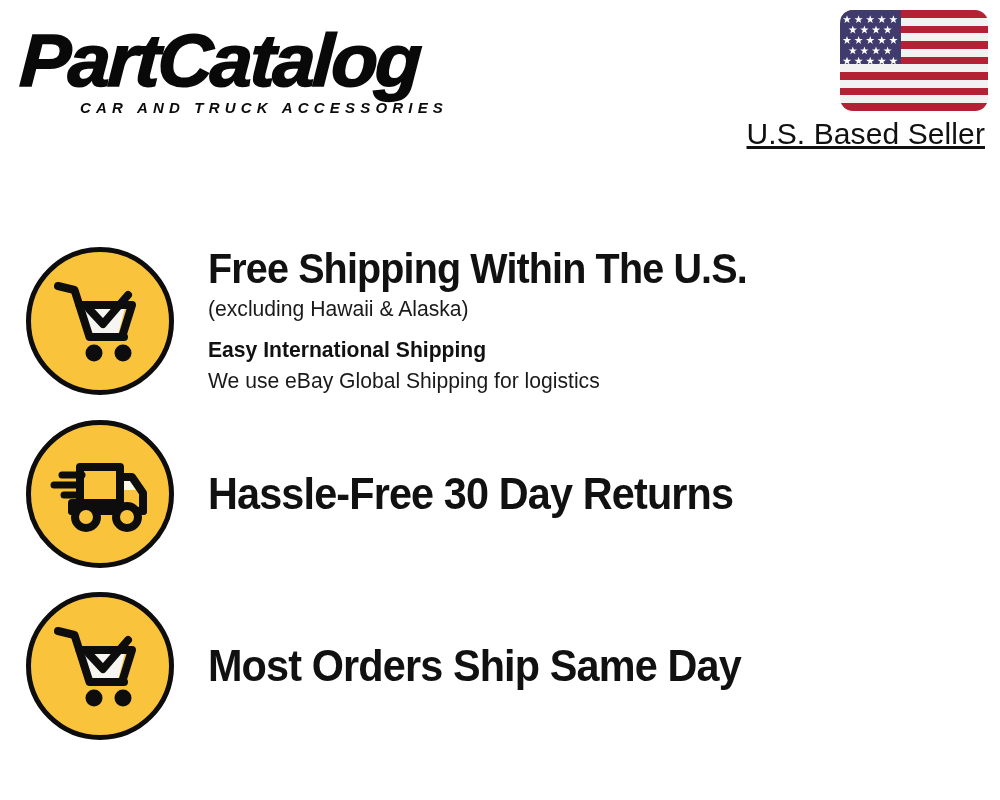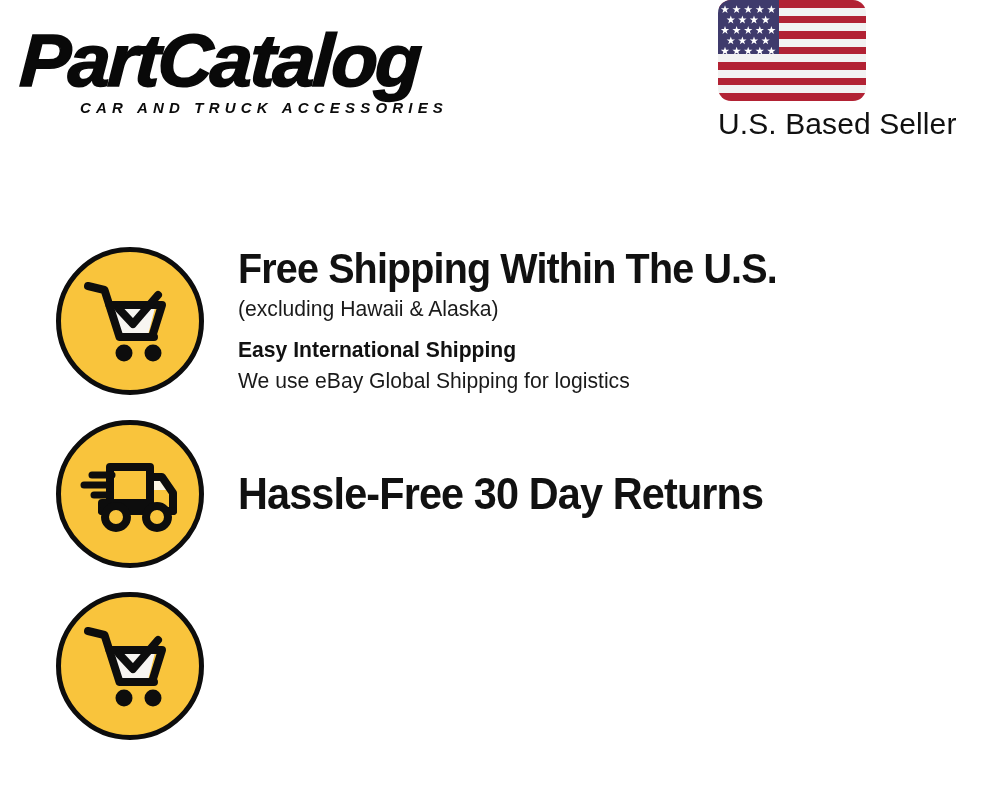--- a/index.html
+++ b/index.html
@@ -65,22 +65,24 @@
     color: #0b0b0b;
     margin-left: 58px;
     margin-top: 2px;
     white-space: nowrap;
   }
 
   
   .seller-badge {
     position: absolute;
     right: 12px;
-    top: 0;
+    top: 10px;
     width: 270px;
+    text-align: right;
+    text-decoration: underline;
   }
 
   .flag {
     position: relative;
     display: inline-block;
     width: 148px;
     height: 101px;
     border-radius: 13px;
     overflow: hidden;
     background: #ffffff;
@@ -131,21 +133,21 @@
   .features {
     position: absolute;
     left: 0;
     top: 180px;
     width: 1000px;
     height: 580px;
   }
 
   .feature-row {
     position: absolute;
-    left: 56px;
+    left: 26px;
     width: 940px;
     display: flex;
     align-items: center;
   }
 
   .feature-row.row-0 { top: 65px; }
   .feature-row.row-1 { top: 240px; align-items: center; }
   .feature-row.row-2 { top: 412px; }
 
   .icon-badge {
@@ -320,16 +322,19 @@
       <div class="icon-badge">
         <svg width="96" height="88" viewBox="0 0 96 88" aria-hidden="true">
           <polygon points="30,27 74,27 66.5,56 38,56" fill="#f7f5f1"></polygon>
           <path d="M6 9 L22.5 13 L37.5 60 L72 60" fill="none" stroke="#0d0d0d" stroke-width="8" stroke-linecap="round" stroke-linejoin="round"></path>
           <path d="M27.5 28 L80 28 L70 60" fill="none" stroke="#0d0d0d" stroke-width="8" stroke-linecap="round" stroke-linejoin="round"></path>
           <path d="M37 32 L51 47 L76 18" fill="none" stroke="#0d0d0d" stroke-width="8" stroke-linecap="round" stroke-linejoin="round"></path>
           <circle cx="42" cy="76" r="8.5" fill="#0d0d0d"></circle>
           <circle cx="71" cy="76" r="8.5" fill="#0d0d0d"></circle>
         </svg>
       </div>
+      <div class="feature-text">
+        <div class="feature-headline solo">Most Orders Ship Same Day</div>
+      </div>
     </div>
 
   </div>
 </div>
 
 </body></html>

